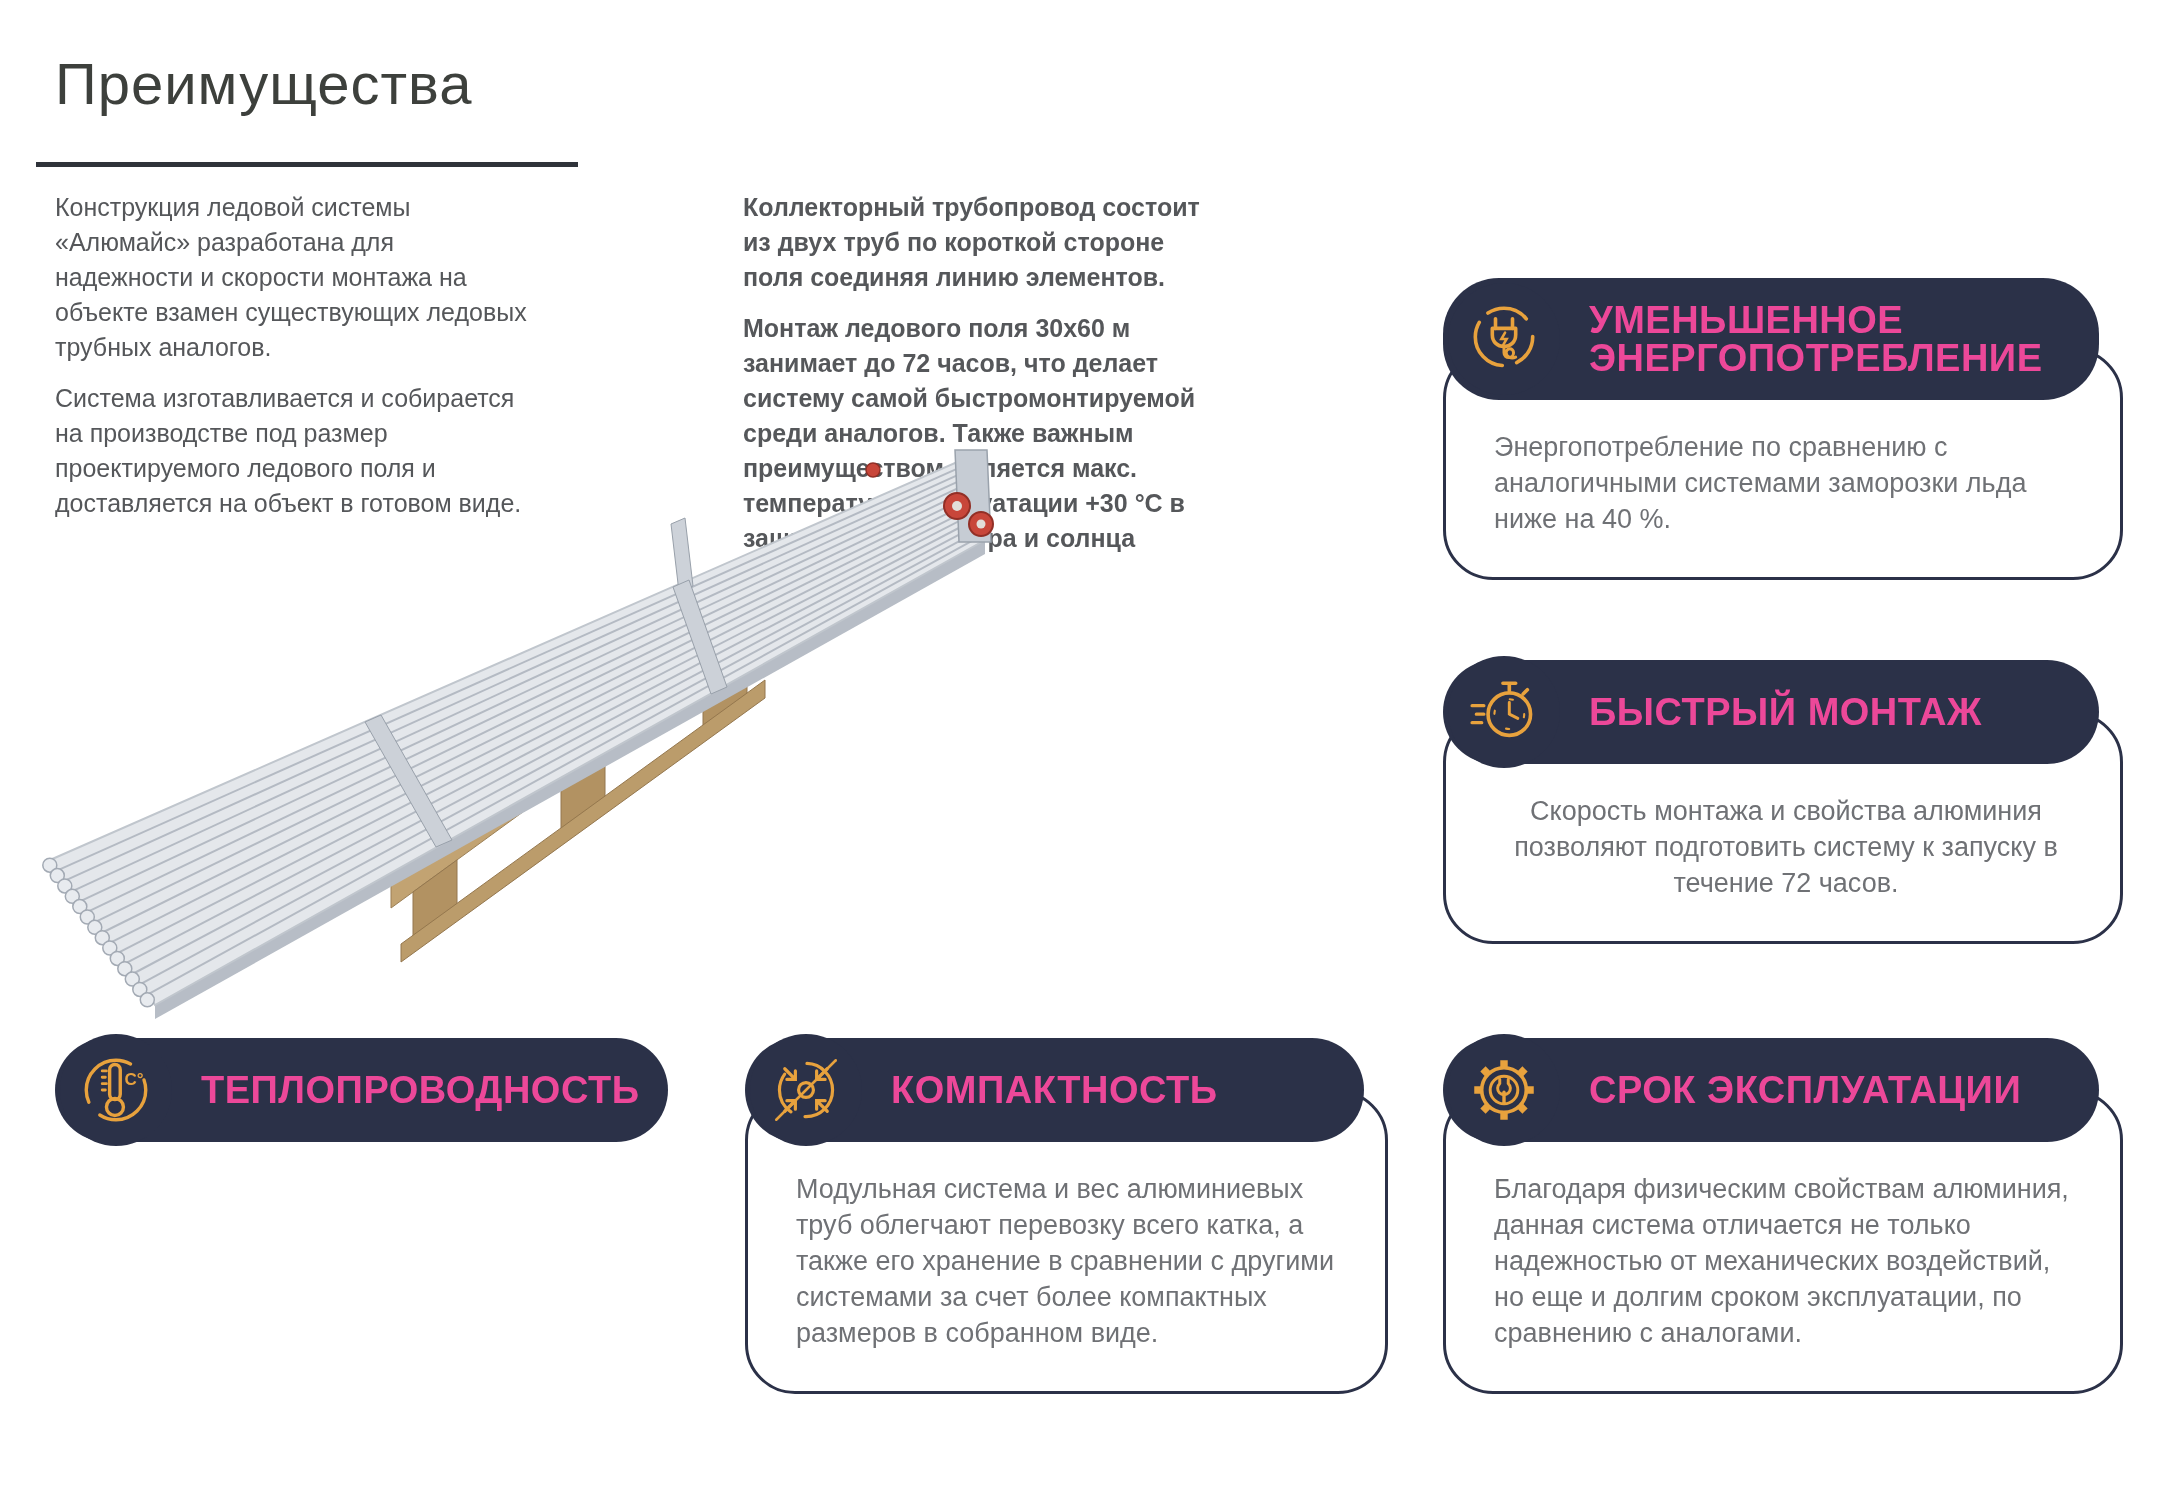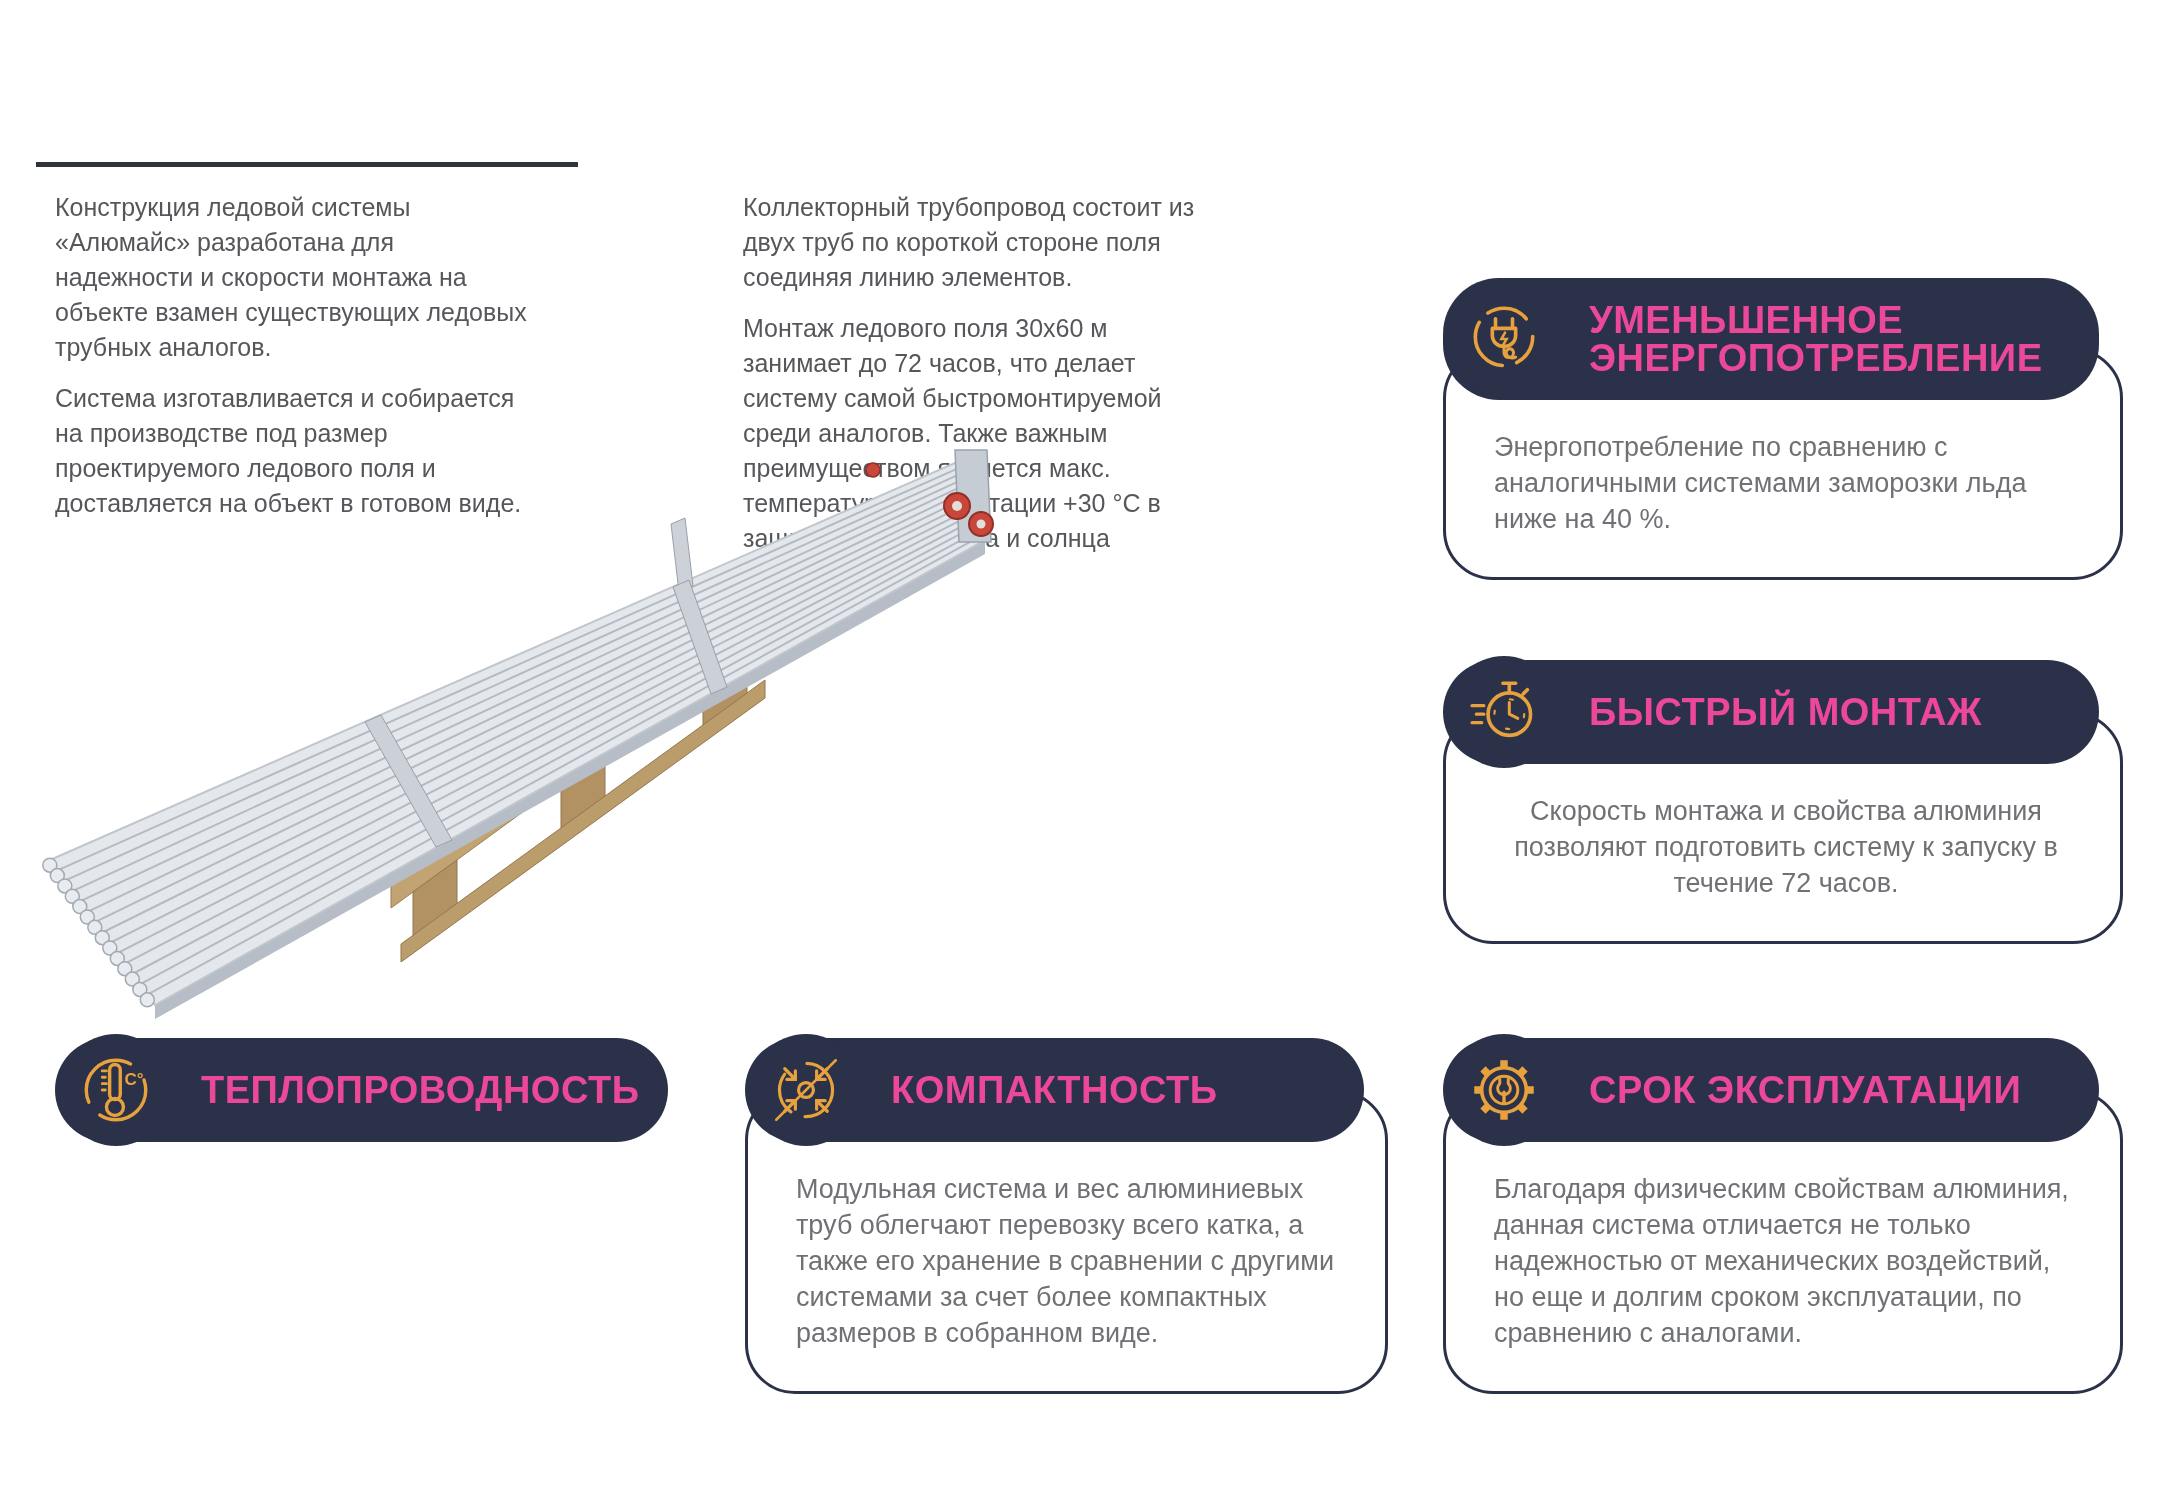--- a/index.html
+++ b/index.html
@@ -14,21 +14,21 @@
   .title-underline {
     position:absolute; left:36px; top:162px; width:542px; height:5px;
     background:#2f333a;
   }
   .intro-col {
     position:absolute; top:190px; width:478px;
     font-size:25px; line-height:35px; color:#55575a;
   }
   .intro-col p { margin:0 0 16px 0; }
   #intro-col-1 { left:55px; }
-  #intro-col-2 { left:743px; width:462px; }
+  #intro-col-2 { left:743px; width:462px;font-weight:bold; }
 
   .card { position:absolute; }
   .card-header {
     position:relative; z-index:2;
     background:#2b3148; border-radius:56px;
     width:calc(100% - 24px);
     min-height:104px;
     display:flex; align-items:center;
     padding:8px 30px 8px 146px; box-sizing:border-box;
   }
@@ -55,20 +55,21 @@
   #card-compact  { left:745px;  top:1038px; width:643px;border-radius:31px; }
   #card-lifetime { left:1443px; top:1038px; width:680px; }
 
   .illustration { position:absolute; left:25px; top:440px; width:980px; height:585px; }
 </style>
 </head>
 <body>
 
 <div class="slide">
 
+  <div class="page-title">Преимущества</div>
   <div class="title-underline"></div>
 
   <div class="intro-col" id="intro-col-1">
     <p>Конструкция ледовой системы «Алюмайс» разработана для надежности и скорости монтажа на объекте взамен существующих ледовых трубных аналогов.</p>
     <p>Система изготавливается и собирается на производстве под размер проектируемого ледового поля и доставляется на объект в готовом виде.</p>
   </div>
   <div class="intro-col" id="intro-col-2">
     <p>Коллекторный трубопровод состоит из двух труб по короткой стороне поля соединяя линию элементов.</p>
     <p>Монтаж ледового поля 30х60 м занимает до 72 часов, что делает систему самой быстромонтируемой среди аналогов. Также важным преимуществом является макс. температура эксплуатации +30 °С в защищенных от ветра и солнца условиях.</p>
   </div>

